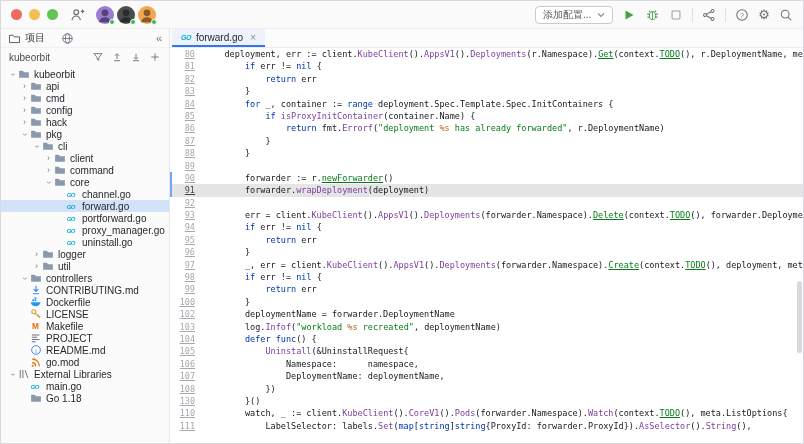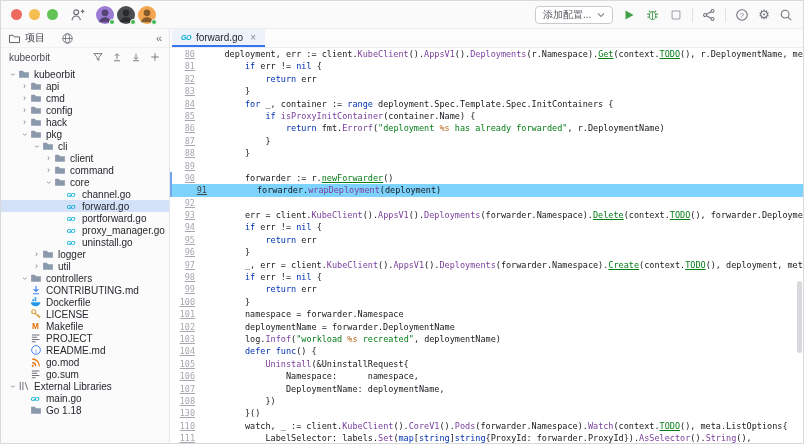--- a/index.html
+++ b/index.html
@@ -51,21 +51,21 @@
   .editor{ flex:1; min-width:0; display:flex; flex-direction:column; background:#fff; position:relative; }
   .tabbar{ height:19px; flex:none; border-bottom:1px solid #ebecf0; background:#fcfcfd;
     display:flex; align-items:stretch; padding-left:2px; }
   .etab{ display:flex; align-items:center; gap:5px; padding:0 9px; font-size:10px; color:#1f2126;
     background:#eef3fb; border-bottom:2px solid #3574f0; }
   .etab .x{ color:#8a8e96; font-size:10px; margin-left:2px; }
   .go-badge{ color:#00acd7; font-weight:bold; font-style:italic; font-size:7px; letter-spacing:-0.5px; }
   .codearea{ flex:1; position:relative; overflow:hidden;
     font-family:"DejaVu Sans Mono",monospace; font-size:8.5px; line-height:12.4px; }
   .cline{ height:12.4px; display:flex; position:relative; }
-  .cline.current{ background:#7dd3fc;padding-left:12px; }
+  .cline.current{ background:#e5e5e5; }
   .gut{ width:34px; flex:none; text-align:right; padding-right:9px; color:#a5a8ae;text-decoration:underline; }
   .cline.current .gut{ color:#44474d; }
   .ctext{ flex:1; white-space:pre; overflow:hidden; color:#16181c; }
   .chg{ position:absolute; left:0; top:0; width:2px; height:100%; background:#74a6ee; }
   .c-p{ color:#16181c; } .c-k{ color:#0033b3; } .c-s{ color:#067d17; }
   .c-m{ color:#b5651d; } .c-f{ color:#7a3e9d; } .c-g{ color:#067d17;text-decoration:underline; }
   .vscroll{ position:absolute; right:1px; top:22px; width:7px; height:390px; }
   .vthumb{ position:absolute; top:230px; right:0; width:5px; height:72px; background:#d7d9dd; border-radius:3px; }
 </style>
 </head>
@@ -450,30 +450,20 @@
             <span class="tchev"></span>
             <span class="ticon">
               <svg viewBox="0 0 16 16" fill="none" stroke="#e8710a" stroke-width="1.7">
                 <path d="M3 9a4.5 4.5 0 0 1 4.5 4.5M3 4a9.5 9.5 0 0 1 9.5 9.5"></path>
                 <circle cx="3.6" cy="12.9" r="1.4" fill="#e8710a" stroke="none"></circle>
               </svg>
             </span>
             <span class="tlabel">go.mod</span>
           </div>
           <div class="trow">
-            <span style="width: 18px; flex: 0 0 auto;"></span>
-            <span class="tchev"></span>
-            <span class="ticon">
-              <svg viewBox="0 0 16 16" fill="none" stroke="#6e7179" stroke-width="1.4">
-                <path d="M2.5 4h10M2.5 7h7M2.5 10h10M2.5 13h5"></path>
-              </svg>
-            </span>
-            <span class="tlabel">go.sum</span>
-          </div>
-          <div class="trow">
             <span style="width: 6px; flex: 0 0 auto;"></span>
             <span class="tchev exp" style="transform: rotate(90deg);">›</span>
             <span class="ticon">
               <svg viewBox="0 0 16 16" fill="none" stroke="#6e7179" stroke-width="1.3">
                 <path d="M3 2.5v11M6.5 2.5v11M9.5 3l3.5 10.2"></path>
               </svg>
             </span>
             <span class="tlabel">External Libraries</span>
           </div>
           <div class="trow">
@@ -588,24 +578,20 @@
           </div>
           <div class="cline">
             <span class="gut">99</span>
             <span class="ctext">            <span class="c-k">return</span><span class="c-p"> err</span></span>
           </div>
           <div class="cline">
             <span class="gut">100</span>
             <span class="ctext">        <span class="c-p">}</span></span>
           </div>
           <div class="cline">
-            <span class="gut">101</span>
-            <span class="ctext">        <span class="c-p">namespace = forwarder.Namespace</span></span>
-          </div>
-          <div class="cline">
             <span class="gut">102</span>
             <span class="ctext">        <span class="c-p">deploymentName = forwarder.DeploymentName</span></span>
           </div>
           <div class="cline">
             <span class="gut">103</span>
             <span class="ctext">        <span class="c-p">log.</span><span class="c-f">Infof</span><span class="c-p">(</span><span class="c-s">"workload </span><span class="c-m">%s</span><span class="c-s"> recreated"</span><span class="c-p">, deploymentName)</span></span>
           </div>
           <div class="cline">
             <span class="gut">104</span>
             <span class="ctext">        <span class="c-k">defer</span><span class="c-p"> </span><span class="c-k">func</span><span class="c-p">() {</span></span>

